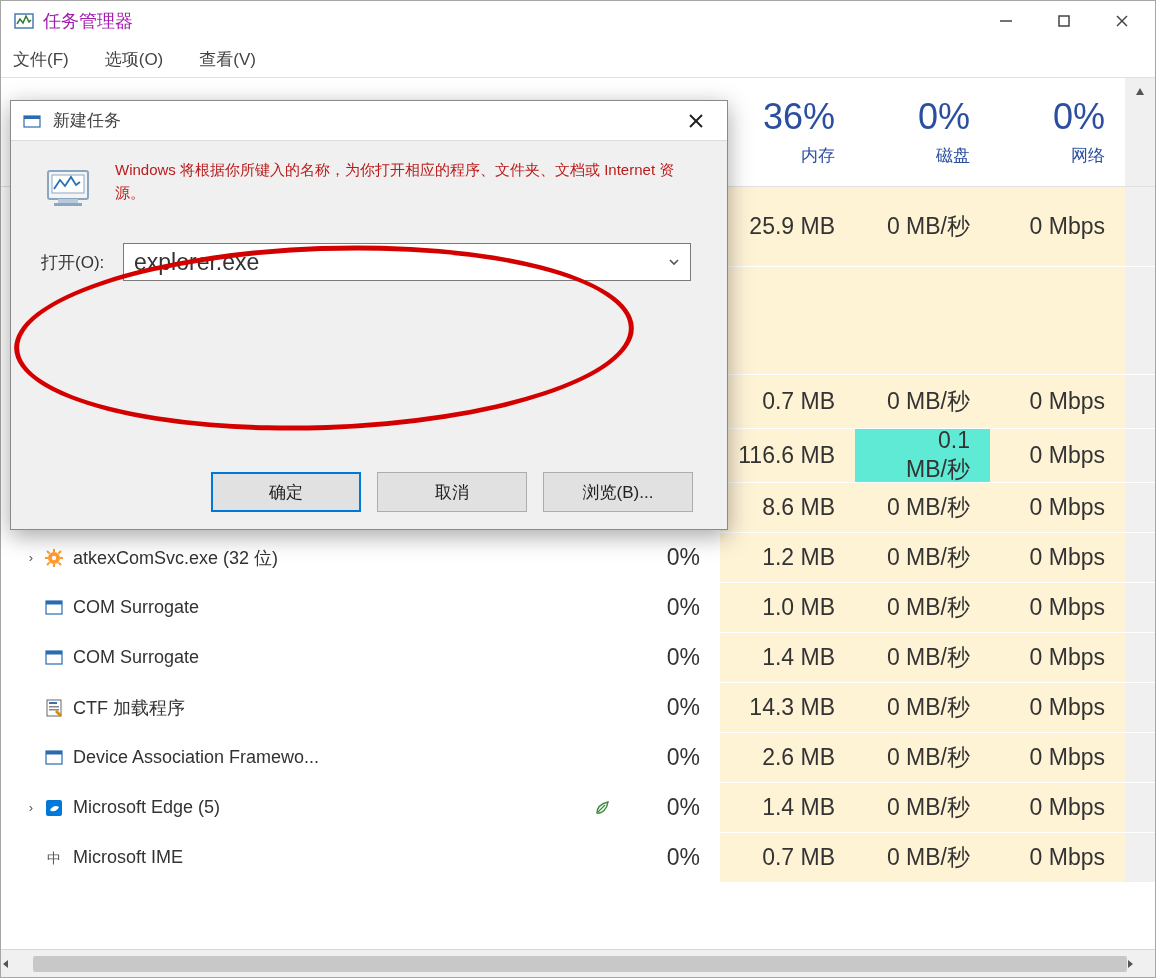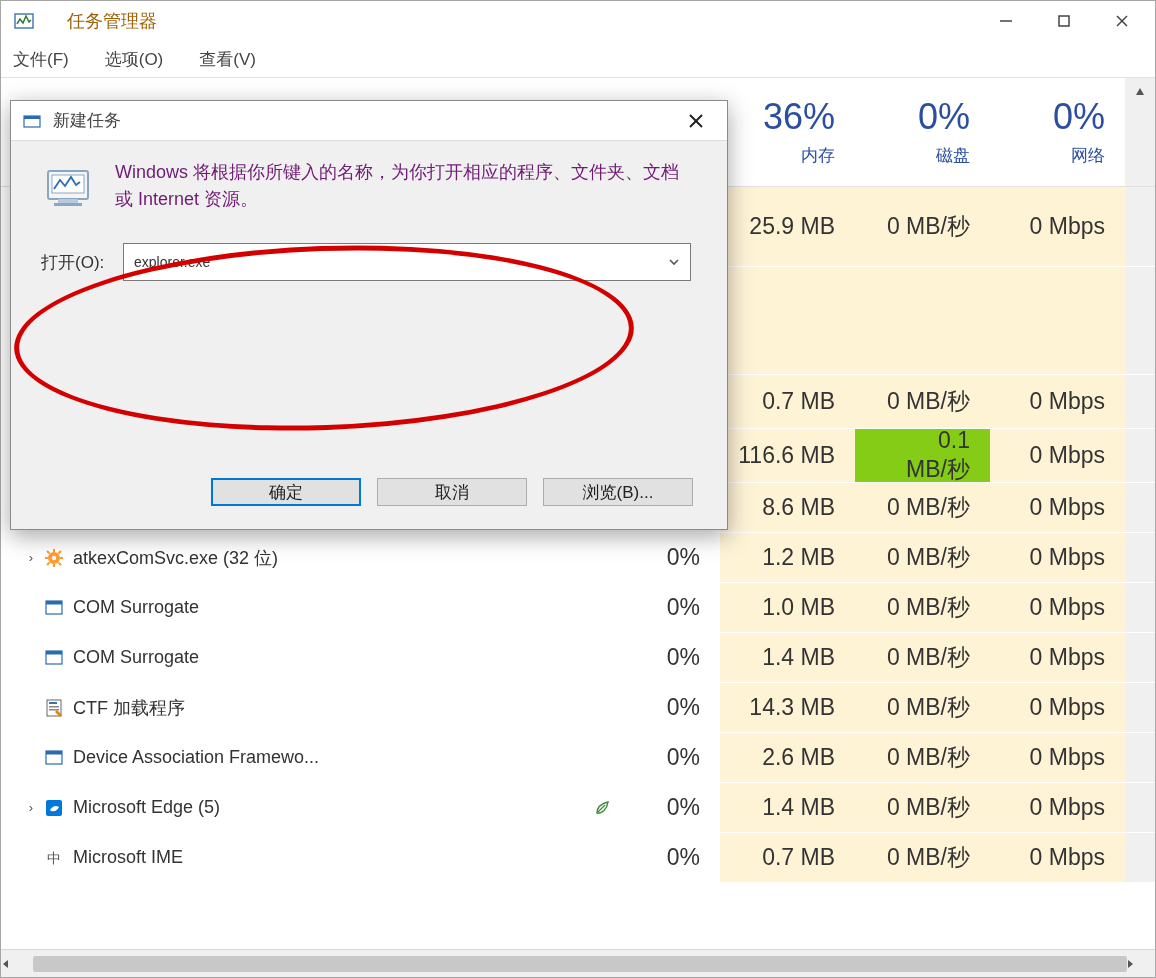--- a/index.html
+++ b/index.html
@@ -27,21 +27,21 @@
   .title-bar {
     height: 40px;
     display: flex;
     align-items: center;
     padding: 0 4px 0 12px;
   }
   .title-bar .tm-icon {
     width: 22px; height: 22px; margin-right: 8px;
     display: inline-flex; align-items: center; justify-content: center;
   }
-  .title-text { color: #a16207; font-size: 18px; margin-left: 24px; }
+  .title-text { color: #a21caf; font-size: 18px; }
   .caption-btns { margin-left: auto; display: flex; }
   .caption-btn {
     width: 58px; height: 40px;
     display: flex; align-items: center; justify-content: center;
     color: #444;
     font-size: 16px;
   }
 
   .menu-bar {
     height: 36px;
@@ -110,21 +110,21 @@
     width: 135px;
     text-align: right;
     padding-right: 20px;
     font-size: 23px;
     color: #333;
     background: #fff3d6;
     height: 100%;
     display: flex; align-items: center; justify-content: flex-end;
   }
   .rcell.cpu { background: #fff; width: 100px; }
-  .rcell.disk.hi { background: #84cc16; padding-left: 41px; }
+  .rcell.disk.hi { background: #5eead4; padding-left: 41px; }
   .vscroll-cell { width: 30px; background: #f0f0f0; height:100%; }
 
   .row .left { display:flex; align-items:center; flex:1 1 auto; min-width:0; }
 
   
   .hscroll {
     height: 28px;
     background: #f0f0f0;
     display: flex;
     align-items: center;
@@ -161,48 +161,48 @@
   .modal-title .txt { font-size: 17px; color:#444; }
   .modal-title .close {
     margin-left: auto;
     width: 50px; height: 36px;
     display:flex;align-items:center;justify-content:center;
     font-size:20px; color:#222;
   }
   .modal-body { flex: 1; padding: 18px 36px 0 30px; display:flex; flex-direction:column; gap: 28px; }
   .desc-row { display:flex; gap: 18px; }
   .desc-icon { width:56px; height:56px; display:flex;align-items:center;justify-content:center; flex:none; }
-  .desc-text { font-size: 18px; color:#701a75; line-height: 1.5; }
+  .desc-text { font-size: 15px; color:#b91c1c; line-height: 1.5; }
 
   .open-row { display:flex; align-items:center; gap: 8px; }
   .open-label { font-size:17px; color:#333; width: 74px; }
   .combo {
     flex:1; height:38px; border:1px solid #7a7a7a; background:#fff;
     display:flex; align-items:center; padding:16px 10px;
-    font-size:14px; color:#333;
+    font-size:23px; color:#333;
   }
   .combo .chev { margin-left:auto; color:#555; font-size:14px; }
 
   .admin-row { margin-left: 92px; display:flex; align-items:center; gap:8px; }
   .admin-check {
     width:20px; height:20px; border:2px solid #0066cc; display:inline-flex;
     align-items:center; justify-content:center; color:#0066cc; font-size:14px;
     background:#fff;
   }
   .admin-label {
     font-size:17px; color:#333; border:1px dotted #888; padding:0 4px;
   }
 
   .modal-buttons {
     height: 74px;
     display:flex; justify-content:flex-end; align-items:center;
     gap: 16px; padding: 0 34px 0 0;
   }
   .dlg-btn {
-    width: 150px; height: 28px;
+    width: 150px; height: 40px;
     background:#e1e1e1; border:1px solid #adadad;
     font-size:17px; color:#222;
     display:flex;align-items:center;justify-content:center;
   }
   .dlg-btn.primary { border:2px solid #0078d7; }
 
   
   .annotation-ellipse {
     position: absolute;
     left: 14px; top: 246px;

